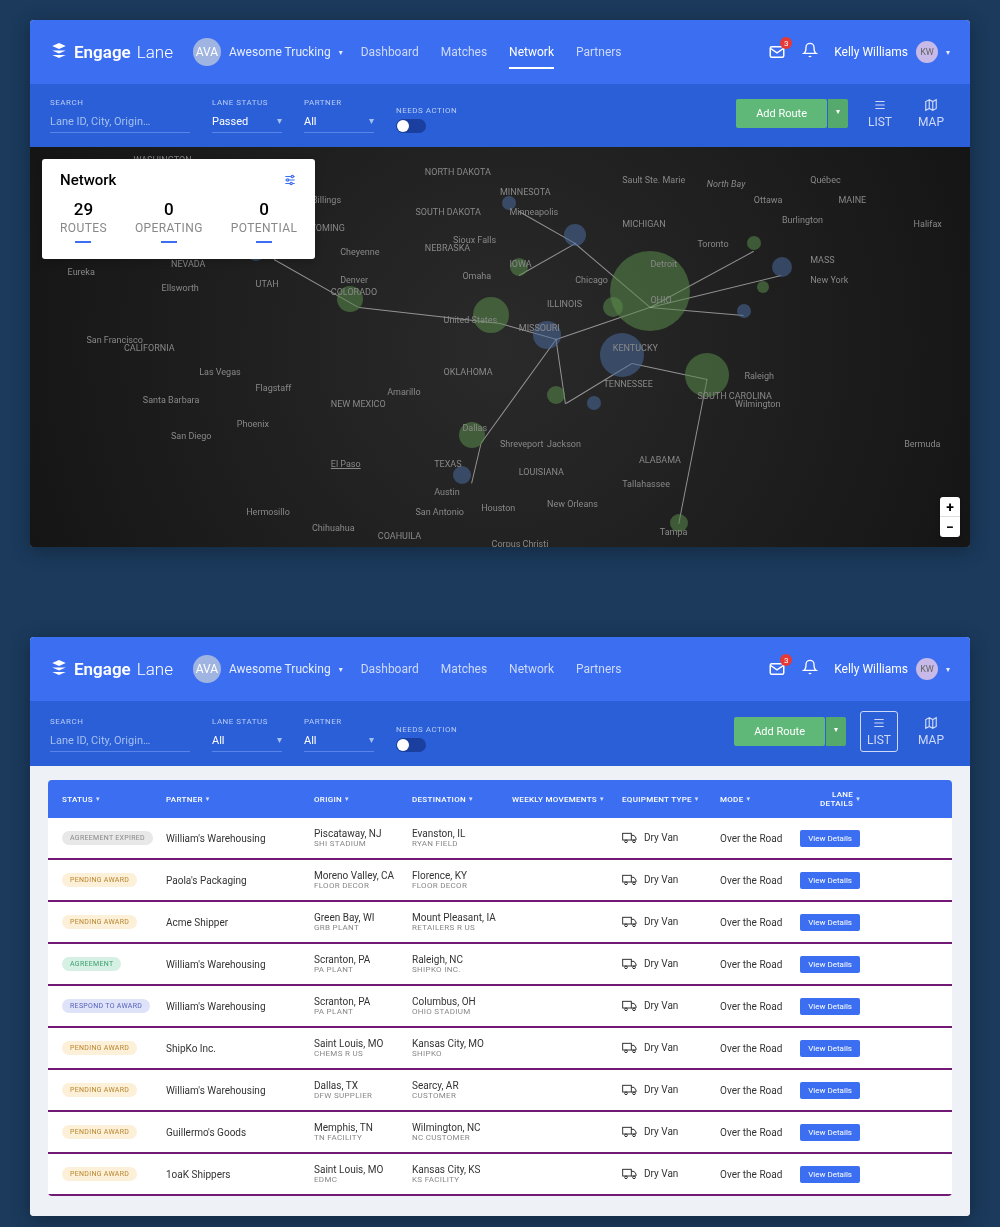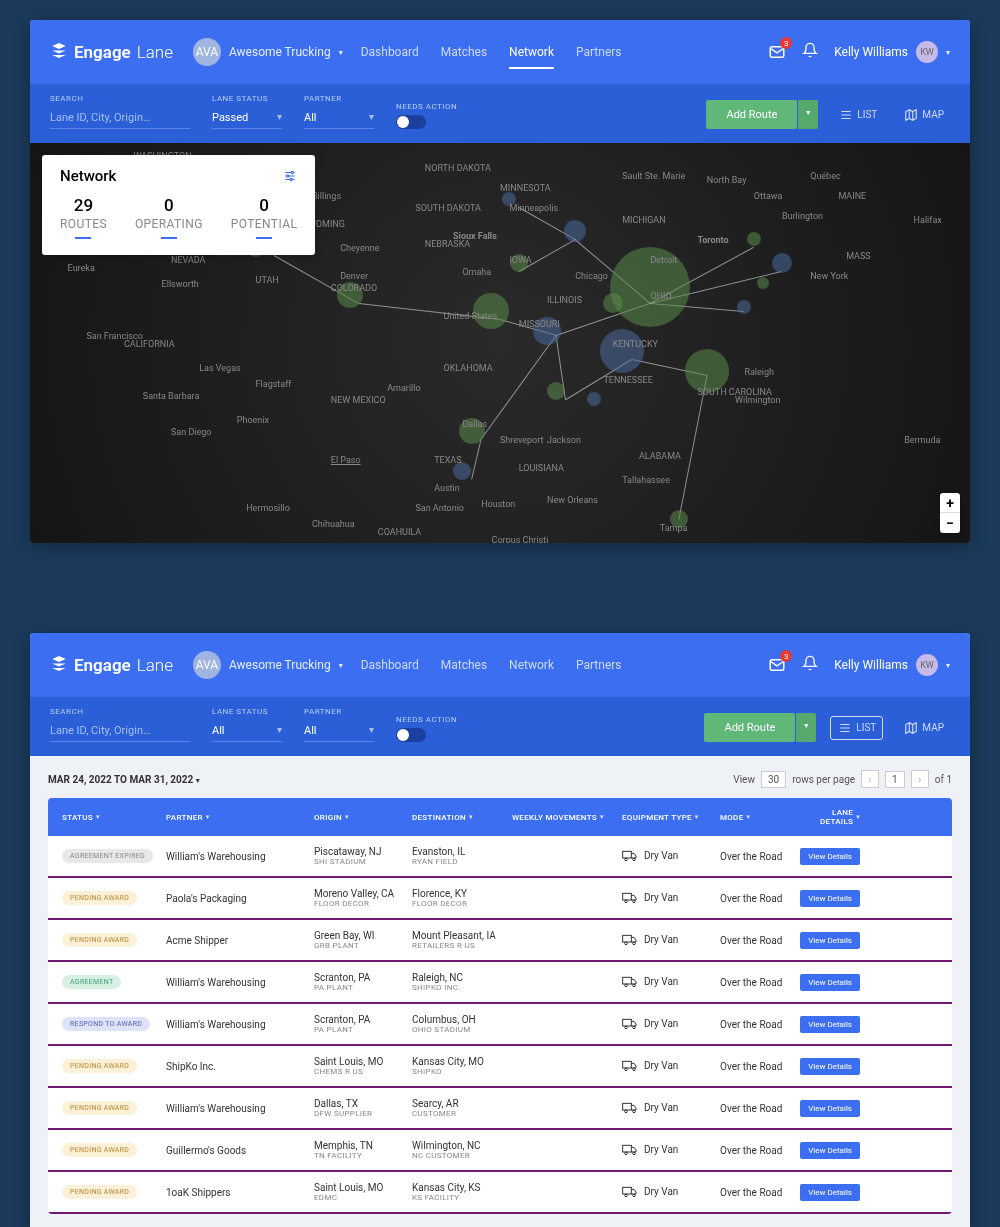--- a/index.html
+++ b/index.html
@@ -26,21 +26,21 @@
 .fld-label{font-size:8px;color:#b8cbf5;letter-spacing:.5px}
 .fld-input{background:transparent;border:none;border-bottom:1px solid #5a84e8;color:#fff;padding:4px 0;font-size:11px;width:140px;outline:none}
 .fld-input::placeholder{color:#a5bfef}
 .fld-select{background:transparent;border:none;border-bottom:1px solid #5a84e8;color:#fff;padding:4px 18px 4px 0;font-size:11px;width:70px;position:relative;cursor:pointer}
 .fld-select::after{content:"▾";position:absolute;right:0;color:#a5bfef;font-size:10px}
 .toggle{width:30px;height:14px;background:#1a3f9e;border-radius:7px;position:relative;cursor:pointer}
 .toggle::after{content:"";width:12px;height:12px;background:#fff;border-radius:50%;position:absolute;top:1px;left:1px}
 .filters-right{margin-left:auto;display:flex;align-items:center;gap:14px}
 .add-route{background:#5fb878;color:#fff;border:none;padding:8px 20px;font-size:11px;border-radius:2px;cursor:pointer;display:flex;align-items:center}
 .add-route-drop{background:#56a96d;padding:8px 8px;margin-left:1px;border-radius:0 2px 2px 0;cursor:pointer;color:#fff;font-size:8px}
-.view-btn{display:flex;align-items:center;gap:3px;color:#cfd9f7;font-size:10px;cursor:pointer;padding:4px 6px;border-radius:3px}
+.view-btn{display:flex;flex-direction:column;align-items:center;gap:3px;color:#cfd9f7;font-size:12px;cursor:pointer;padding:4px 6px;border-radius:3px}
 .view-btn.active{border:1px solid #cfd9f7}
 .view-btn svg{width:16px;height:14px}
 .map-area{position:relative;height:400px;background:#1a1a1a;overflow:hidden}
 .map-bg{position:absolute;inset:0;background:radial-gradient(circle at 50% 50%,#2a2a2a,#151515)}
 .map-label{position:absolute;color:#888;font-size:9px;pointer-events:none}
 .node{position:absolute;border-radius:50%;opacity:.55}
 .node.blue{background:#4a6a9e}
 .node.green{background:#5a8a4a}
 .route-line{position:absolute;height:1px;background:rgba(255,255,255,.5);transform-origin:left center}
 .net-panel{position:absolute;top:12px;left:12px;background:#fff;border-radius:3px;padding:12px 18px 16px;box-shadow:0 2px 8px rgba(0,0,0,.2);min-width:210px}
@@ -210,46 +210,46 @@
       </div>
     <div id="map-labels">
         <div class="map-label" style="left: 11%; top: 2%;">WASHINGTON</div>
         <div class="map-label" style="left: 12%; top: 4%;">Seattle</div>
         <div class="map-label" style="left: 42%; top: 5%;">NORTH DAKOTA</div>
         <div class="map-label" style="left: 30%; top: 12%;">Billings</div>
         <div class="map-label" style="left: 50%; top: 10%;">MINNESOTA</div>
         <div class="map-label" style="left: 51%; top: 15%;">Minneapolis</div>
         <div class="map-label" style="left: 63%; top: 18%;">MICHIGAN</div>
         <div class="map-label" style="left: 63%; top: 7%;">Sault Ste. Marie</div>
-        <div class="map-label" style="left: 72%; top: 8%;">North Bay</div>
+        <div class="map-label" style="left: 72%; top: 8%; font-style: italic;">North Bay</div>
         <div class="map-label" style="left: 77%; top: 12%;">Ottawa</div>
         <div class="map-label" style="left: 80%; top: 17%;">Burlington</div>
         <div class="map-label" style="left: 86%; top: 12%;">MAINE</div>
         <div class="map-label" style="left: 94%; top: 18%;">Halifax</div>
-        <div class="map-label" style="left: 71%; top: 23%; font-weight: bold;">Toronto</div>
-        <div class="map-label" style="left: 83%; top: 27%; margin-left: 36px;">MASS</div>
+        <div class="map-label" style="left: 71%; top: 23%;">Toronto</div>
+        <div class="map-label" style="left: 83%; top: 27%;">MASS</div>
         <div class="map-label" style="left: 83%; top: 32%;">New York</div>
         <div class="map-label" style="left: 22%; top: 25%;">Salt Lake City</div>
         <div class="map-label" style="left: 15%; top: 28%;">NEVADA</div>
         <div class="map-label" style="left: 24%; top: 33%;">UTAH</div>
         <div class="map-label" style="left: 32%; top: 35%;">COLORADO</div>
         <div class="map-label" style="left: 33%; top: 32%;">Denver</div>
         <div class="map-label" style="left: 33%; top: 25%;">Cheyenne</div>
         <div class="map-label" style="left: 4%; top: 30%;">Eureka</div>
         <div class="map-label" style="left: 6%; top: 47%;">San Francisco</div>
         <div class="map-label" style="left: 10%; top: 49%;">CALIFORNIA</div>
         <div class="map-label" style="left: 18%; top: 55%;">Las Vegas</div>
         <div class="map-label" style="left: 12%; top: 62%;">Santa Barbara</div>
         <div class="map-label" style="left: 15%; top: 71%;">San Diego</div>
         <div class="map-label" style="left: 22%; top: 68%;">Phoenix</div>
         <div class="map-label" style="left: 24%; top: 59%;">Flagstaff</div>
         <div class="map-label" style="left: 32%; top: 63%;">NEW MEXICO</div>
         <div class="map-label" style="left: 42%; top: 24%;">NEBRASKA</div>
         <div class="map-label" style="left: 46%; top: 31%;">Omaha</div>
-        <div class="map-label" style="left: 45%; top: 22%; font-weight: bold;">Sioux Falls</div>
+        <div class="map-label" style="left: 45%; top: 22%;">Sioux Falls</div>
         <div class="map-label" style="left: 51%; top: 28%;">IOWA</div>
         <div class="map-label" style="left: 58%; top: 32%;">Chicago</div>
         <div class="map-label" style="left: 55%; top: 38%;">ILLINOIS</div>
         <div class="map-label" style="left: 66%; top: 37%;">OHIO</div>
         <div class="map-label" style="left: 66%; top: 28%;">Detroit</div>
         <div class="map-label" style="left: 62%; top: 49%;">KENTUCKY</div>
         <div class="map-label" style="left: 52%; top: 44%;">MISSOURI</div>
         <div class="map-label" style="left: 44%; top: 42%;">United States</div>
         <div class="map-label" style="left: 44%; top: 55%;">OKLAHOMA</div>
         <div class="map-label" style="left: 38%; top: 60%;">Amarillo</div>
@@ -391,34 +391,20 @@
       <div class="view-btn">
         <svg viewBox="0 0 24 24" fill="none" stroke="currentColor" stroke-width="2">
             <path d="M9 3L3 6v15l6-3 6 3 6-3V3l-6 3-6-3z M9 3v15 M15 6v15"></path>
           </svg>
         <span>MAP</span>
       </div>
     </div>
   </div>
 
   <div class="list-body">
-    <div class="date-row">
-      <div>
-        <b>MAR 24, 2022 TO MAR 31, 2022</b> <span style="font-size:8px">▾</span>
-      </div>
-      <div class="pager">
-        <span>View</span>
-        <span class="pager-sel">30</span>
-        <span>rows per page</span>
-        <div class="pager-btn">‹</div>
-        <span class="pager-sel">1</span>
-        <div class="pager-btn">›</div>
-        <span>of 1</span>
-      </div>
-    </div>
     <div class="table-wrap">
       <div class="thead" id="thead">
           <div class="th c-status">STATUS</div>
           <div class="th c-partner">PARTNER</div>
           <div class="th c-origin">ORIGIN</div>
           <div class="th c-dest">DESTINATION</div>
           <div class="th c-week">WEEKLY MOVEMENTS</div>
           <div class="th c-equip">EQUIPMENT TYPE</div>
           <div class="th c-mode">MODE</div>
           <div class="th c-act">LANE DETAILS</div>

